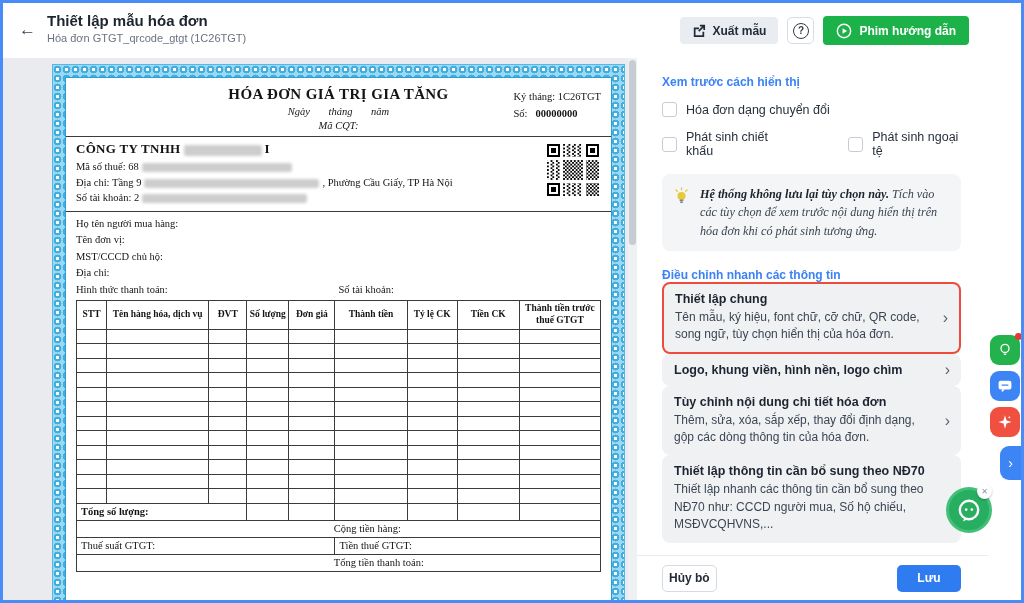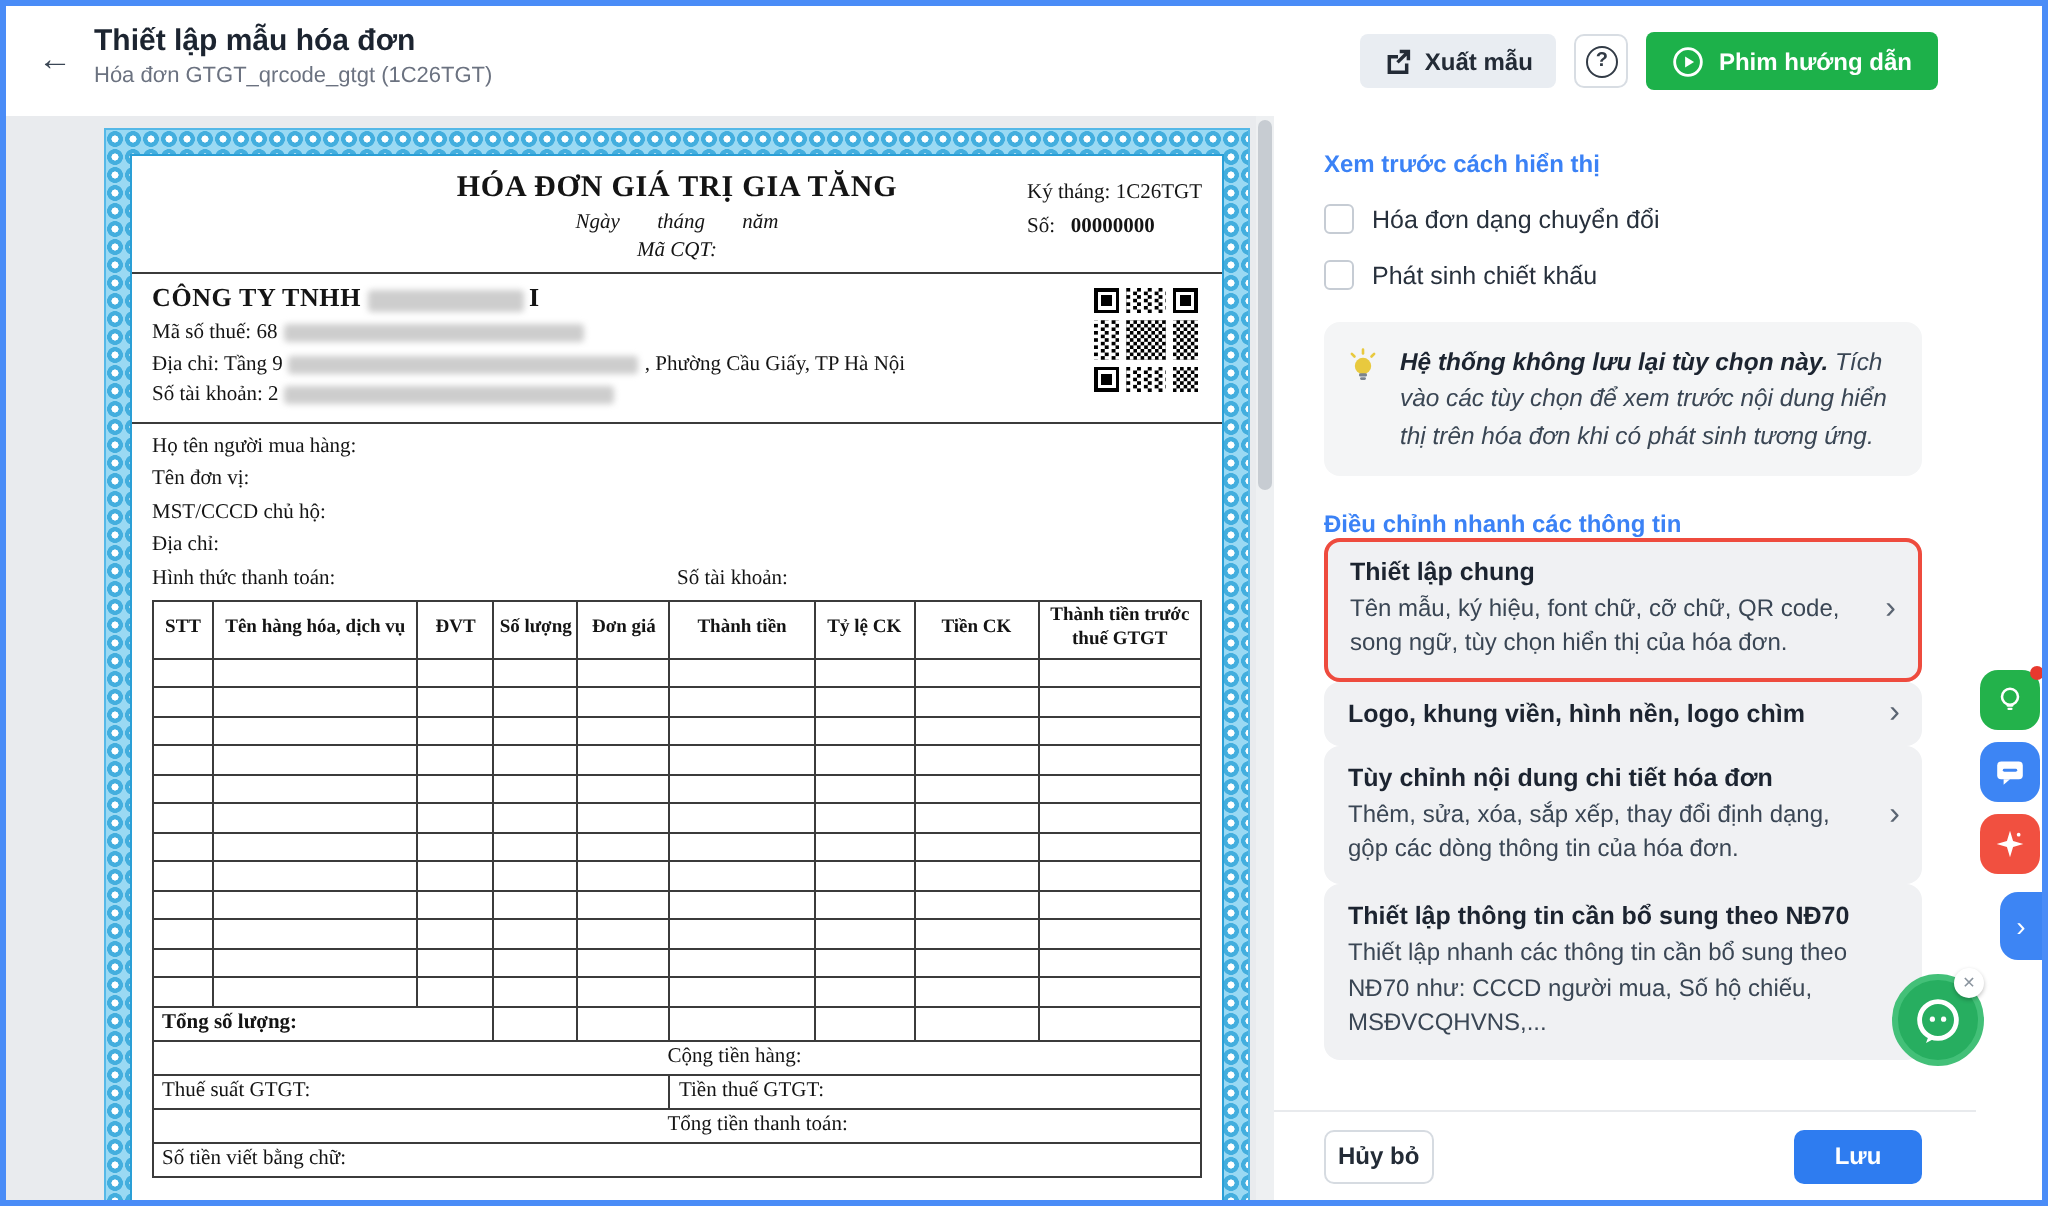--- a/index.html
+++ b/index.html
@@ -67,21 +67,21 @@
   .bold { font-weight:bold; }
   
   .panel { position:absolute; left:634px; top:55px; width:351px; height:542px; background:#fff;
     padding:17px 27px 0 25px; }
   .sec-title { font-size:12px; font-weight:bold; color:#3b82f6; }
   .chk-row { display:flex; margin-top:13px; }
   .chk { display:flex; align-items:center; gap:9px; cursor:pointer; }
   .chk .box { width:15px; height:15px; border:1px solid #c6ccd4; border-radius:3px; background:#fff; flex:0 0 auto; }
   .chk .lab { font-size:12.5px; color:#27303c; }
   .chk.col2 { margin-left:62px; }
-  .notice { display:flex; gap:10px; background:#f4f5f6; border-radius:8px; padding:11px 12px 11px 11px; margin-top:16px; }
+  .notice { display:flex; gap:10px; background:#f4f5f6; border-radius:8px; padding:11px 12px 11px 11px; margin-top:16px;font-family:Liberation Serif, serif; }
   .notice-text { font-size:12.2px; font-style:italic; color:#3a4654; line-height:1.5; }
   .notice-text .nt { font-weight:bold; color:#1c2430; }
   .quick-title { margin-top:17px; }
   .card { position:relative; background:#f0f1f3; border-radius:8px; padding:9px 30px 9px 12px; margin-top:0; cursor:pointer; }
   .card.highlight { border:2px solid #ee4b3e; padding:8px 29px 8px 11px; }
   .card-title { font-size:12.5px; font-weight:bold; color:#1c2430; }
   .card-desc { font-size:12px; color:#3a4654; line-height:1.45; margin-top:3px; }
   .card-chev { position:absolute; right:11px; top:50%; transform:translateY(-50%); font-size:16px; color:#5b6572; }
   .panel-footer { position:absolute; left:0; bottom:0; width:100%; height:45px; border-top:1px solid #e8eaed;
     display:flex; align-items:center; justify-content:space-between; padding:0 27px 0 25px; background:#fff; }
@@ -386,23 +386,20 @@
             <tr class="tot">
               <td colspan="9" class="lbl-ind">Cộng tiền hàng:</td>
             </tr>
             <tr class="tot">
               <td colspan="5" class="lbl-left">Thuế suất GTGT:</td>
               <td colspan="4" class="lbl-left">Tiền thuế GTGT:</td>
             </tr>
             <tr class="tot">
               <td colspan="9" class="lbl-ind">Tổng tiền thanh toán:</td>
             </tr>
-            <tr class="tot">
-              <td colspan="9" class="lbl-left">Số tiền viết bằng chữ:</td>
-            </tr>
           </tbody>
         </table>
 
       </div>
     </div>
   </div>
   <div class="scrollbar">
     <div class="scroll-thumb"></div>
   </div>
 
@@ -412,20 +409,24 @@
     <div class="chk-row">
       <div class="chk">
         <span class="box"></span>
         <span class="lab">Hóa đơn dạng chuyển đổi</span>
       </div>
     </div>
     <div class="chk-row">
       <div class="chk">
         <span class="box"></span>
         <span class="lab">Phát sinh chiết khấu</span>
+      </div>
+      <div class="chk col2">
+        <span class="box"></span>
+        <span class="lab">Phát sinh ngoại tệ</span>
       </div>
     </div>
 
     <div class="notice">
       <span style="flex:0 0 auto; padding-top:2px;">
         <svg width="17" height="18" viewBox="0 0 20 22">
           <g stroke="#e8c93e" stroke-width="1.6" stroke-linecap="round">
             <line x1="10" y1="1" x2="10" y2="3.4"></line>
               <line x1="3.2" y1="3.6" x2="4.8" y2="5.2"></line>
               <line x1="16.8" y1="3.6" x2="15.2" y2="5.2"></line>

